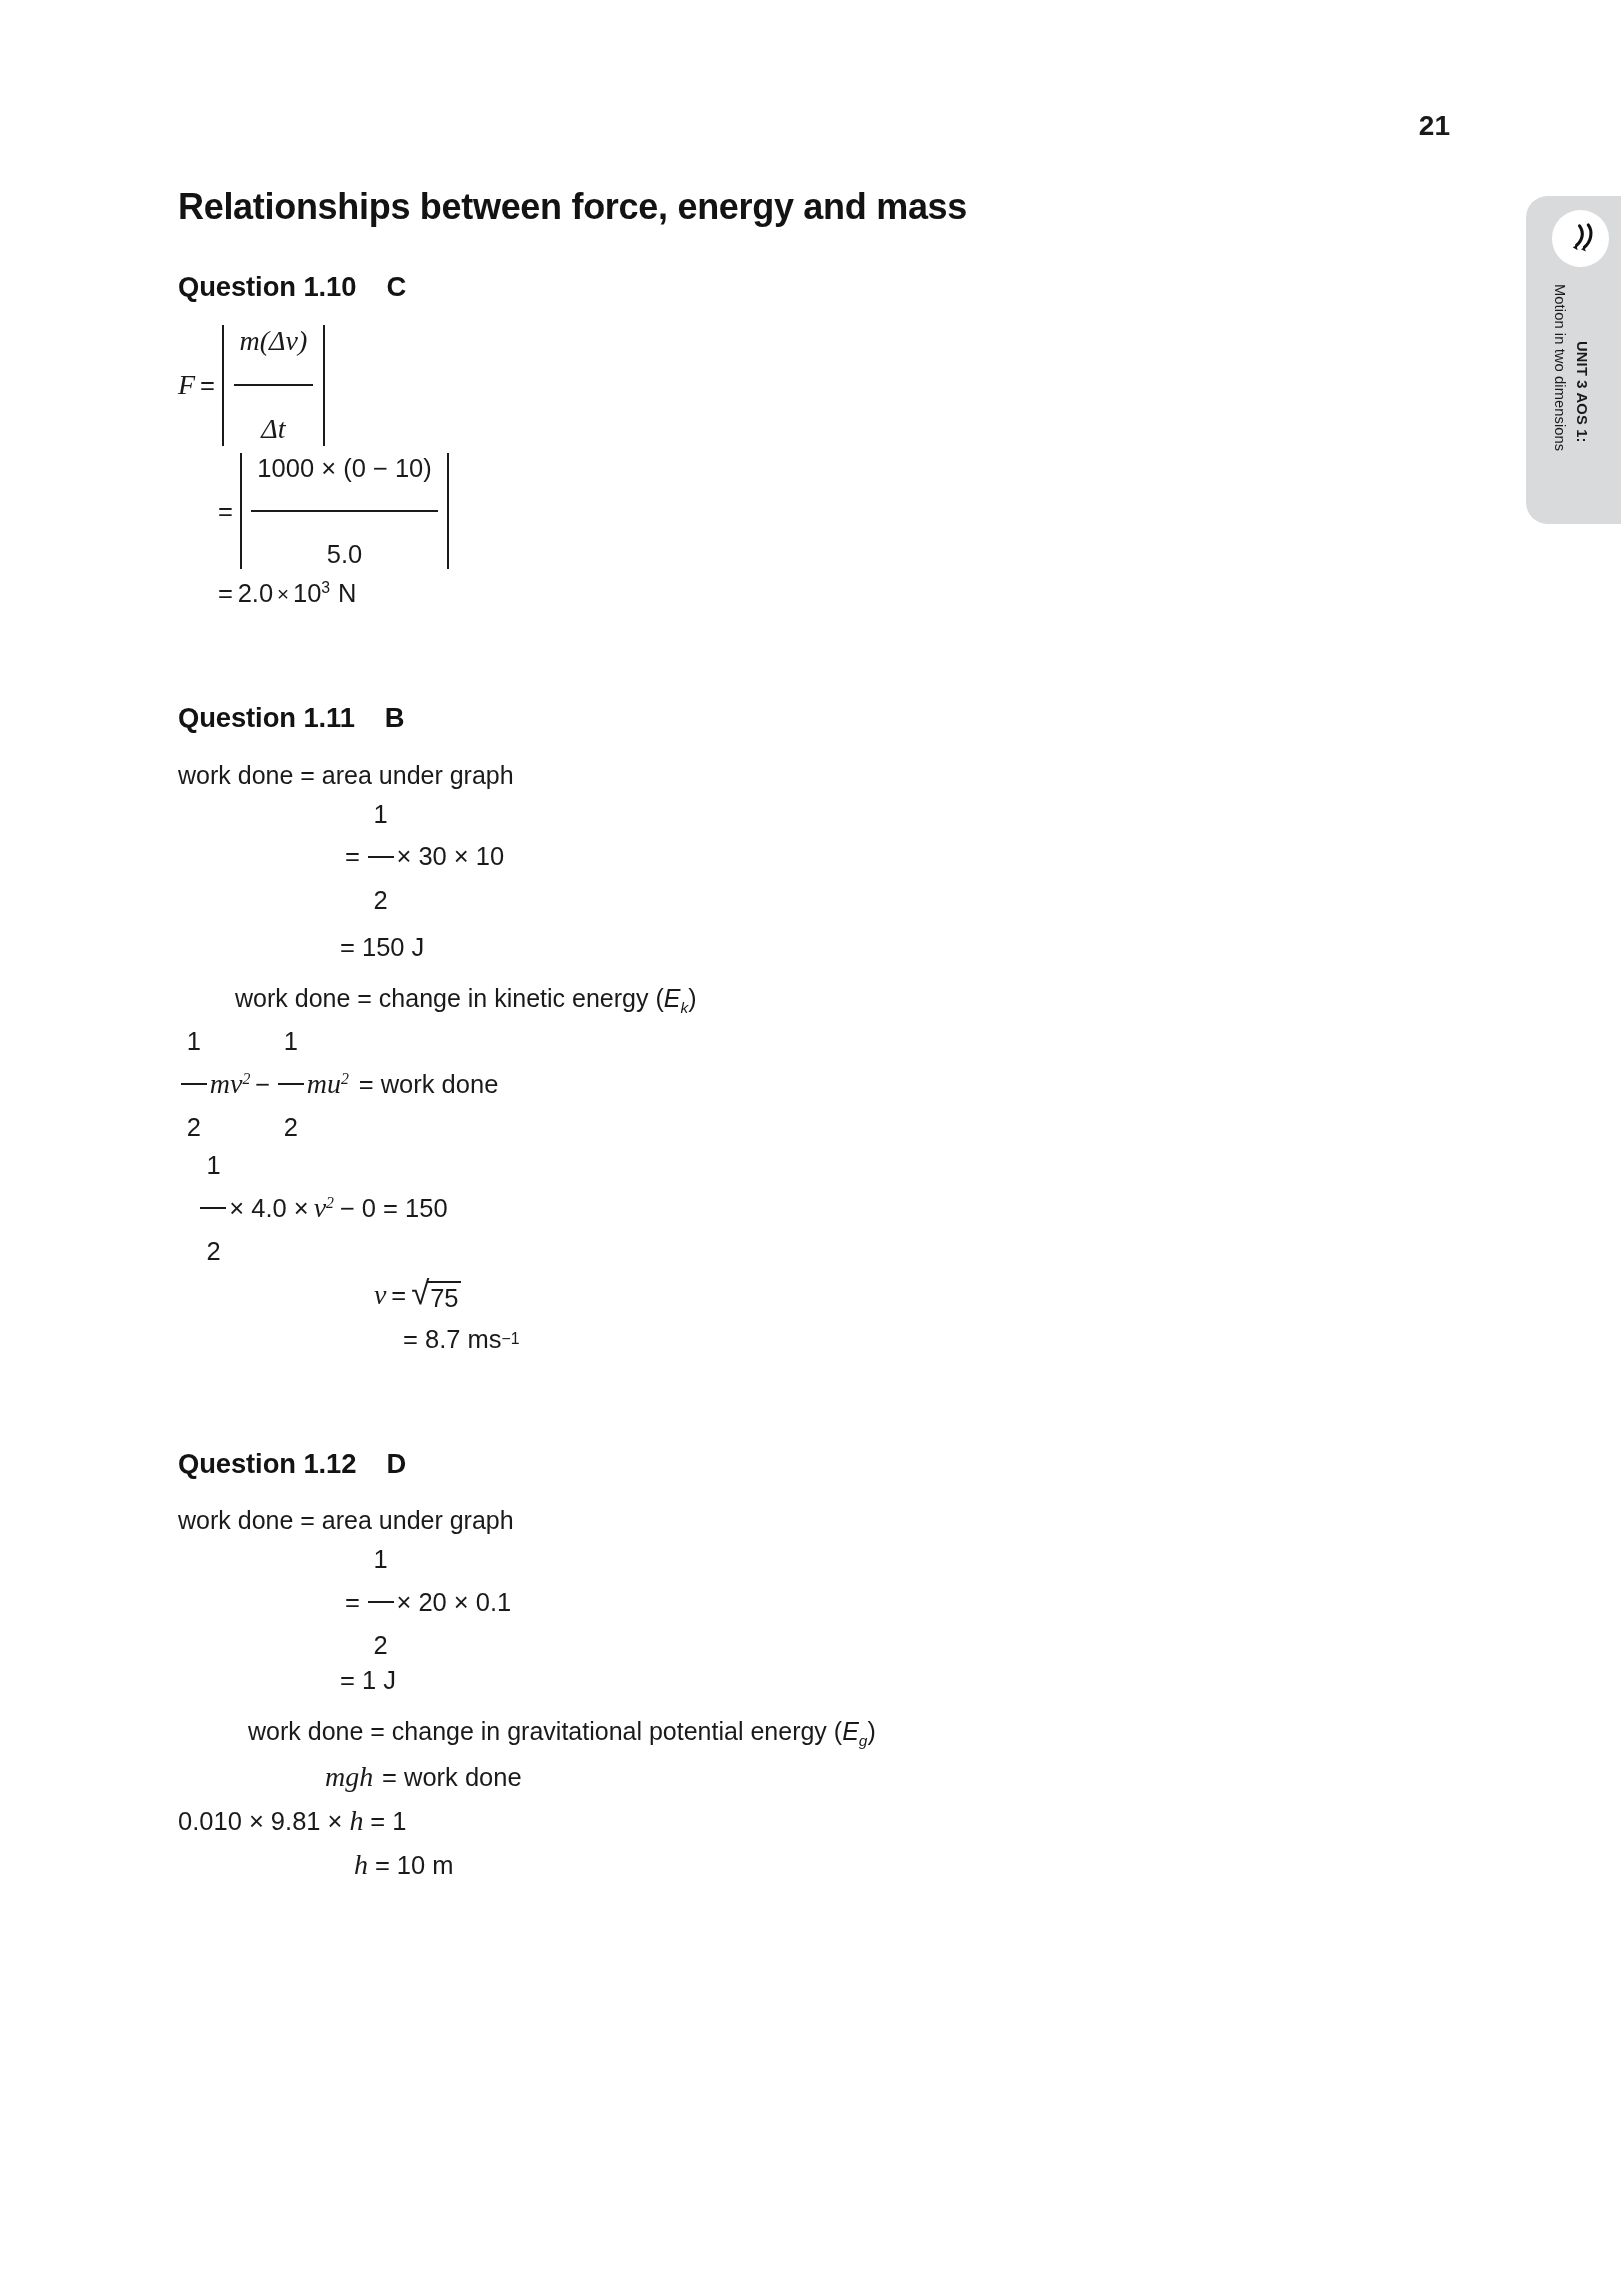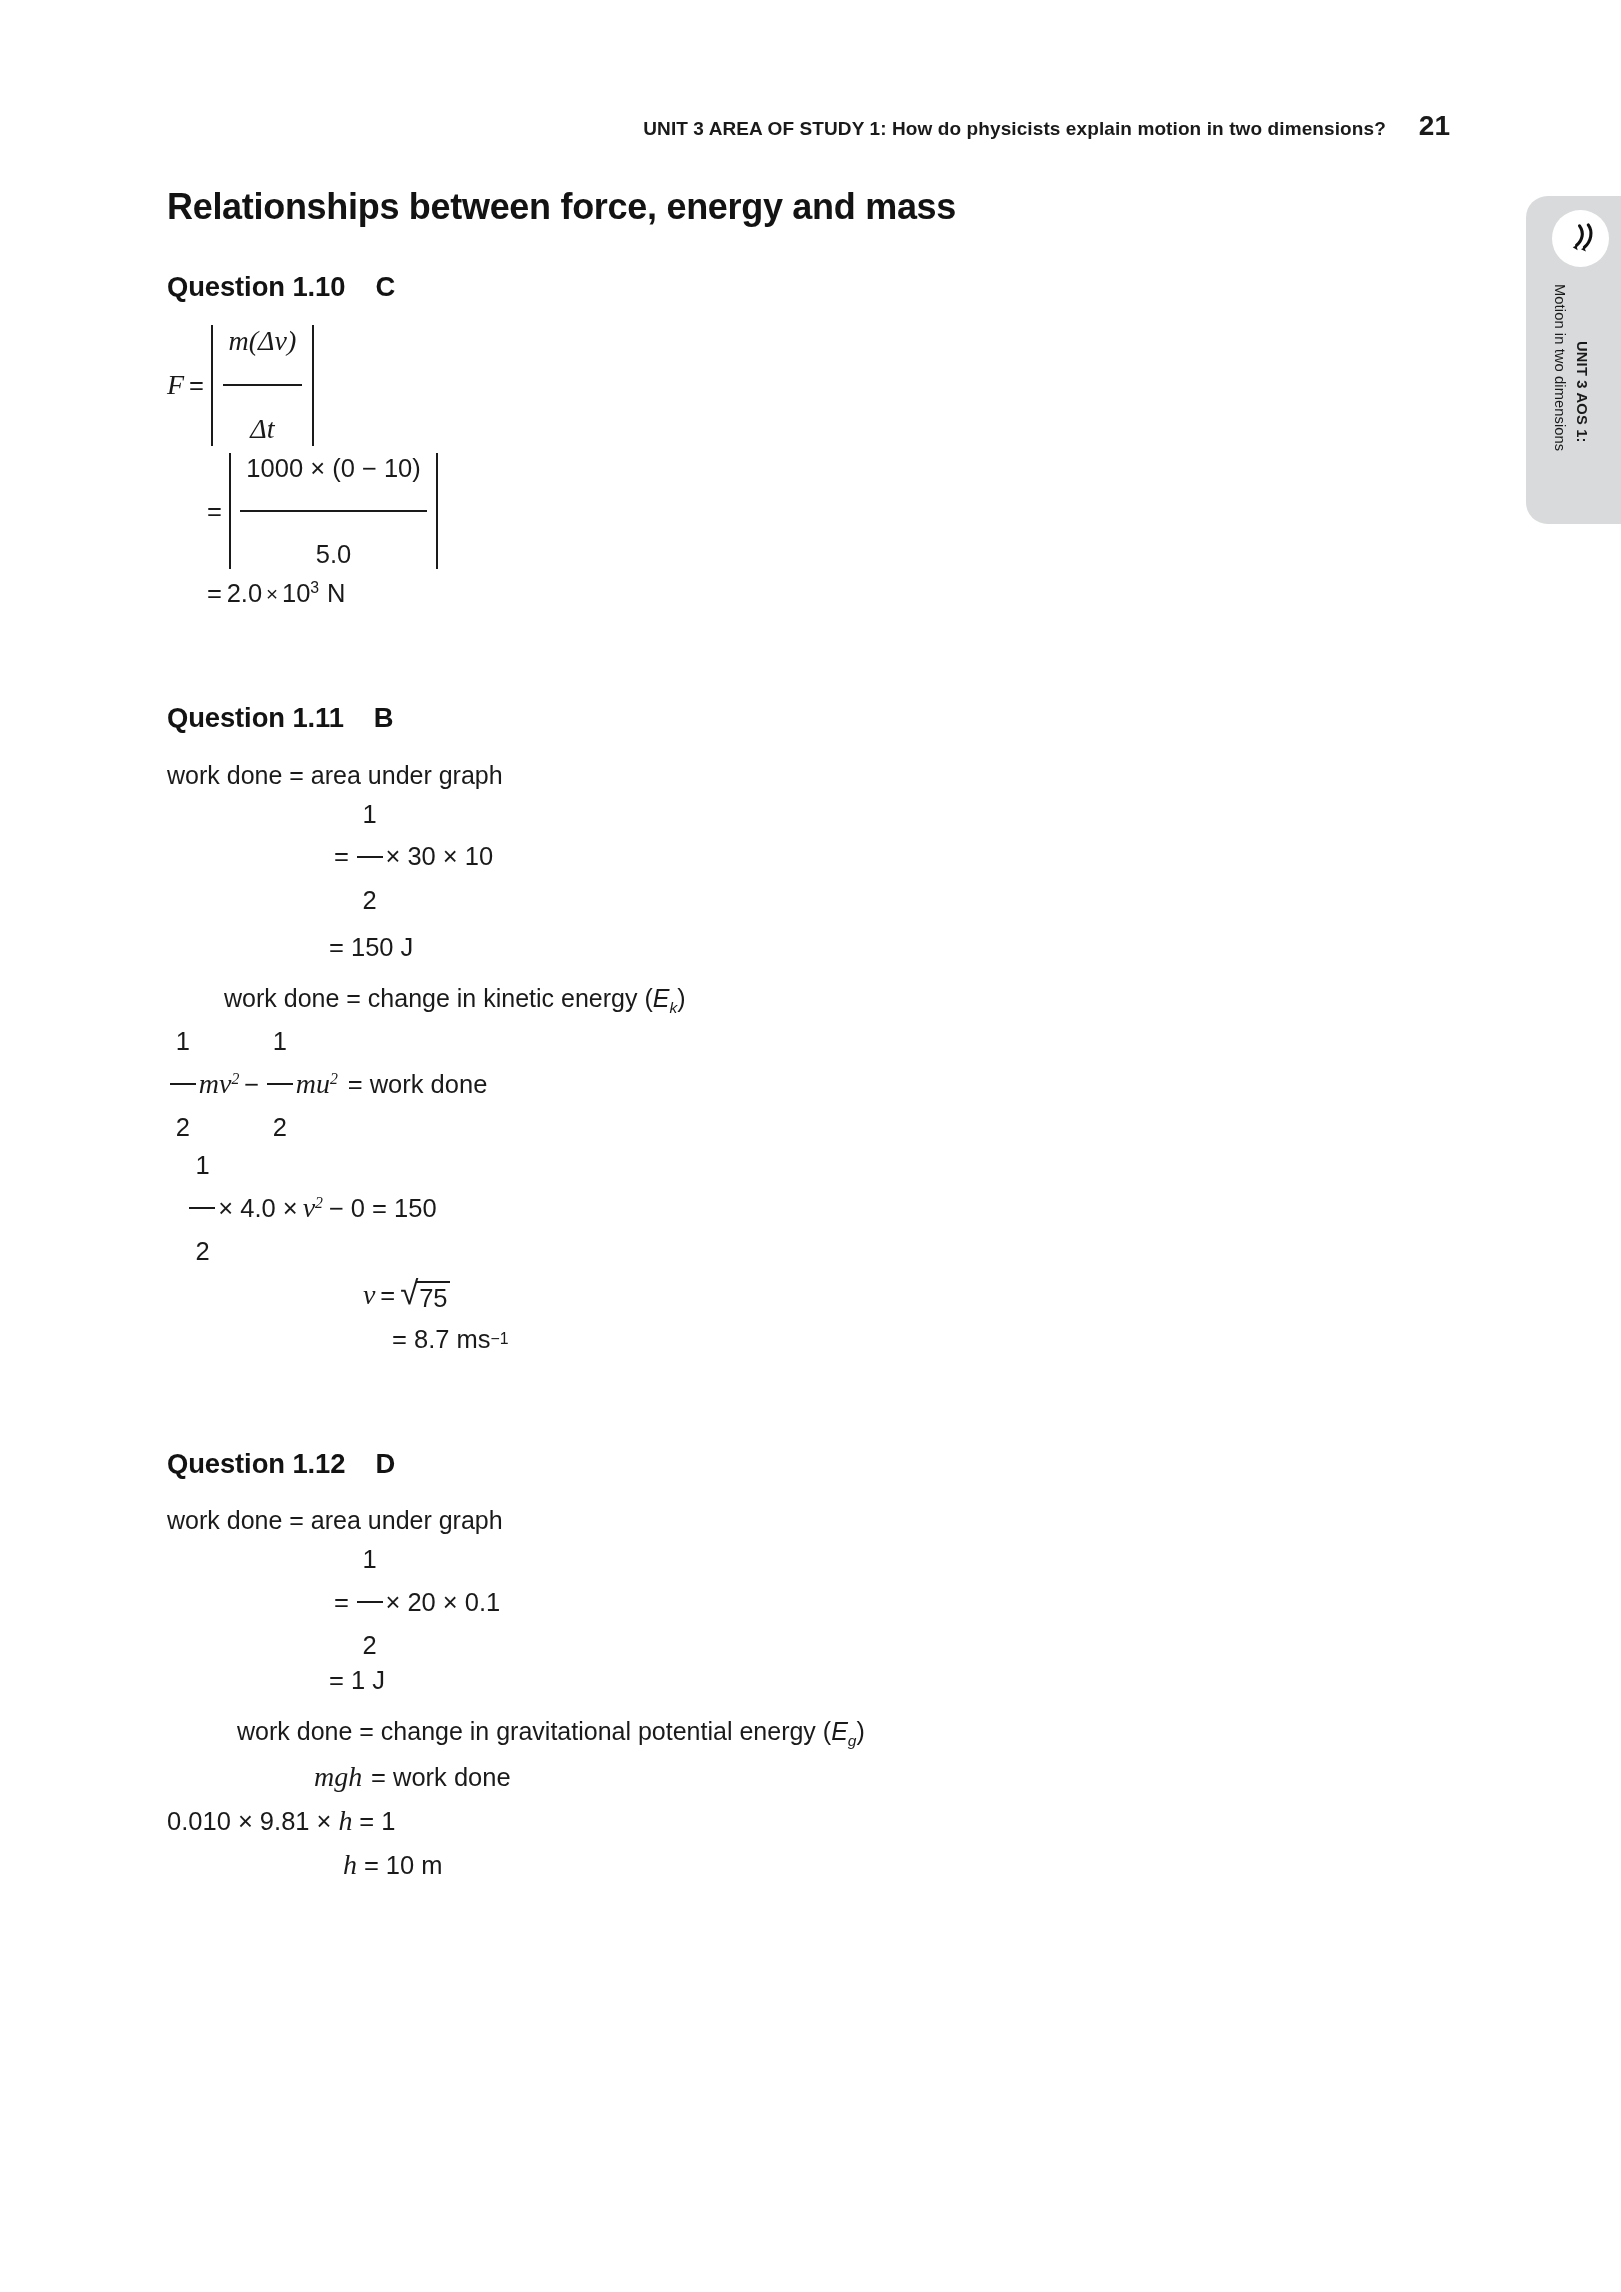--- a/index.html
+++ b/index.html
@@ -74,21 +74,21 @@
     font-size: 14.7px;
     color: #1a1a1a;
     line-height: 1;
   }
   .side-tab-line.l1 { top: 61px; left: 63px; font-weight: bold; letter-spacing: 0.2px; }
   .side-tab-line.l2 { top: 3.9px;  left: 41px; font-weight: normal; letter-spacing: 0.1px; }
 
   
   .content {
     position: absolute;
-    left: 167px;
+    left: 178px;
     top: 186px;
     width: 1157px;
   }
 
   h1.section-title {
     margin: 0;
     font-size: 36px;
     font-weight: bold;
     letter-spacing: -0.3px;
     color: #131313;
@@ -145,21 +145,20 @@
   }
 
   .sqrt { display: inline-flex; align-items: flex-start; }
   .sqrt .radical { font-size: 33px; line-height: 0.92; margin-right: -2px; }
   .sqrt .radicand { border-top: 2px solid #1a1a1a; padding: 1px 2.9px 0 2.9px; margin-top: 2.9px; }
 </style>
 </head>
 <body>
 
 <div class="page-header">
-  <span class="header-text">UNIT 3 AREA OF STUDY 1: How do physicists explain motion in two dimensions?</span>
   <span class="header-pageno">21</span>
 </div>
 
 <div class="side-tab">
   <div class="side-tab-icon">
     <svg width="33" height="33" viewBox="0 0 34 34" aria-hidden="true">
       <path d="M3 9 C10 4, 20 6, 26 13" stroke="#111" stroke-width="3.2" fill="none" stroke-linecap="round"></path>
       <path d="M4 18 C11 13, 19 15, 24 21" stroke="#111" stroke-width="3.2" fill="none" stroke-linecap="round"></path>
       <path d="M24 21 l5 -1 l-3 5 z" fill="#111"></path>
       <path d="M26 13 l4.5 -1.5 l-2.5 5 z" fill="#111"></path>

